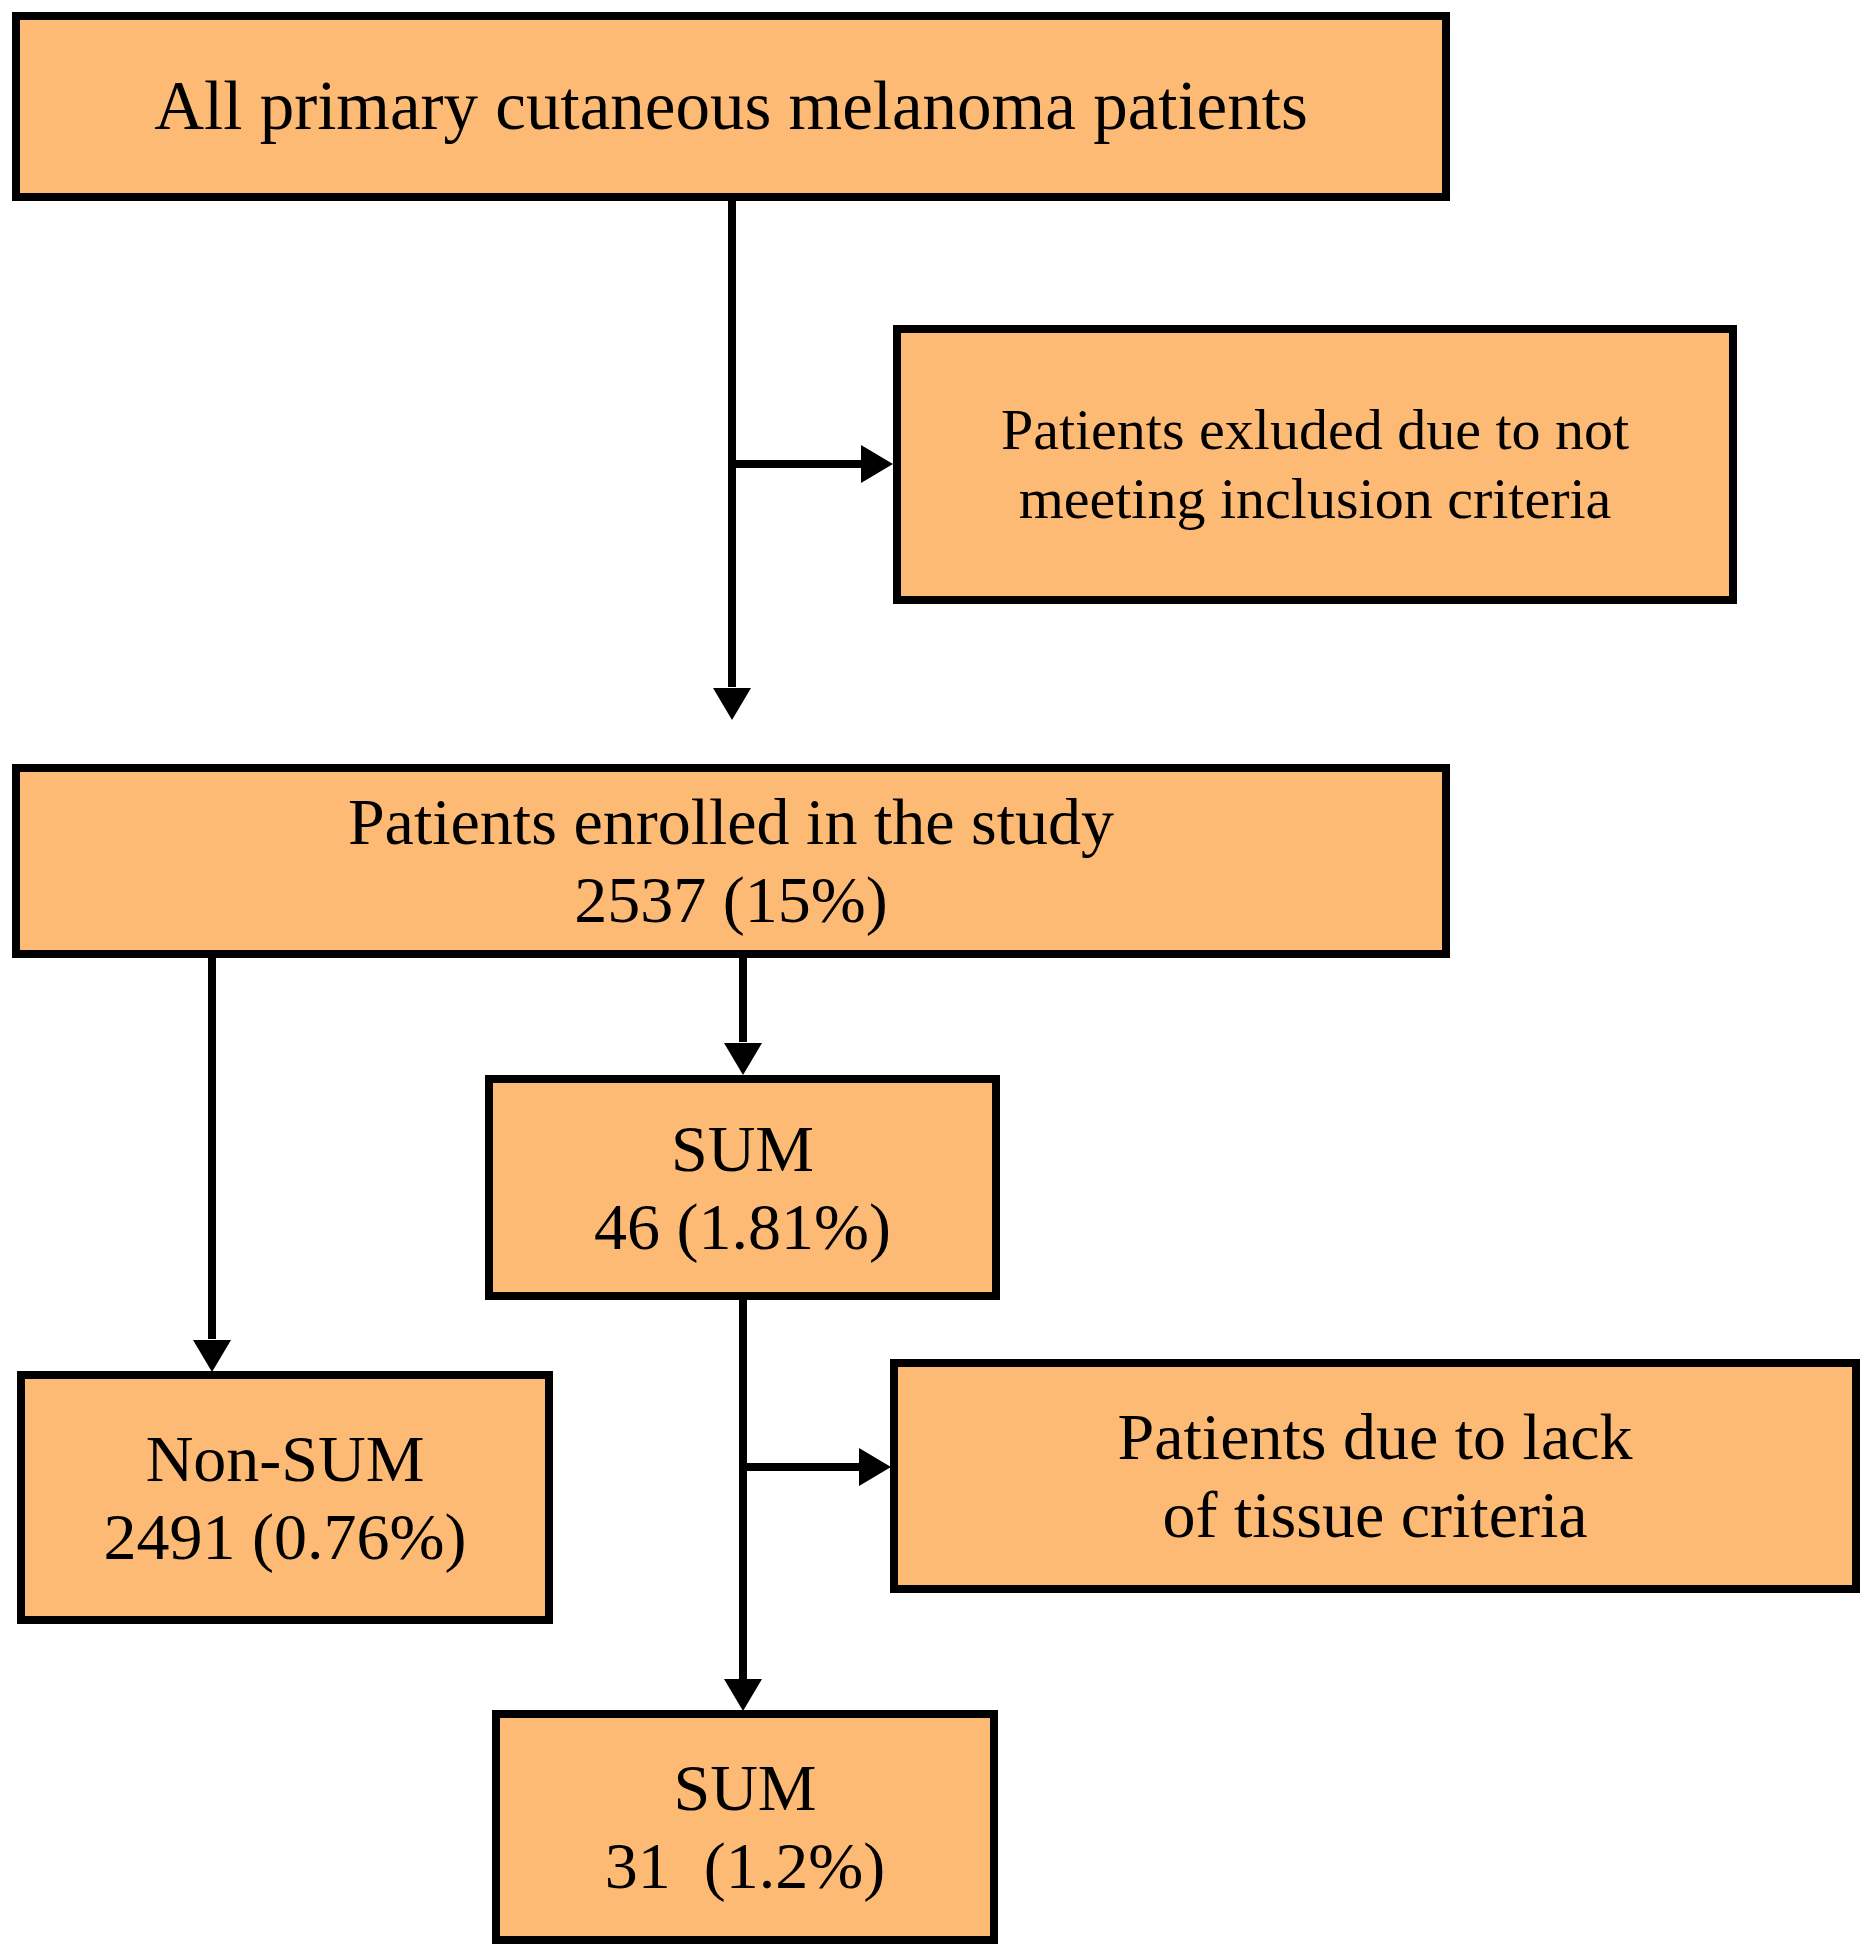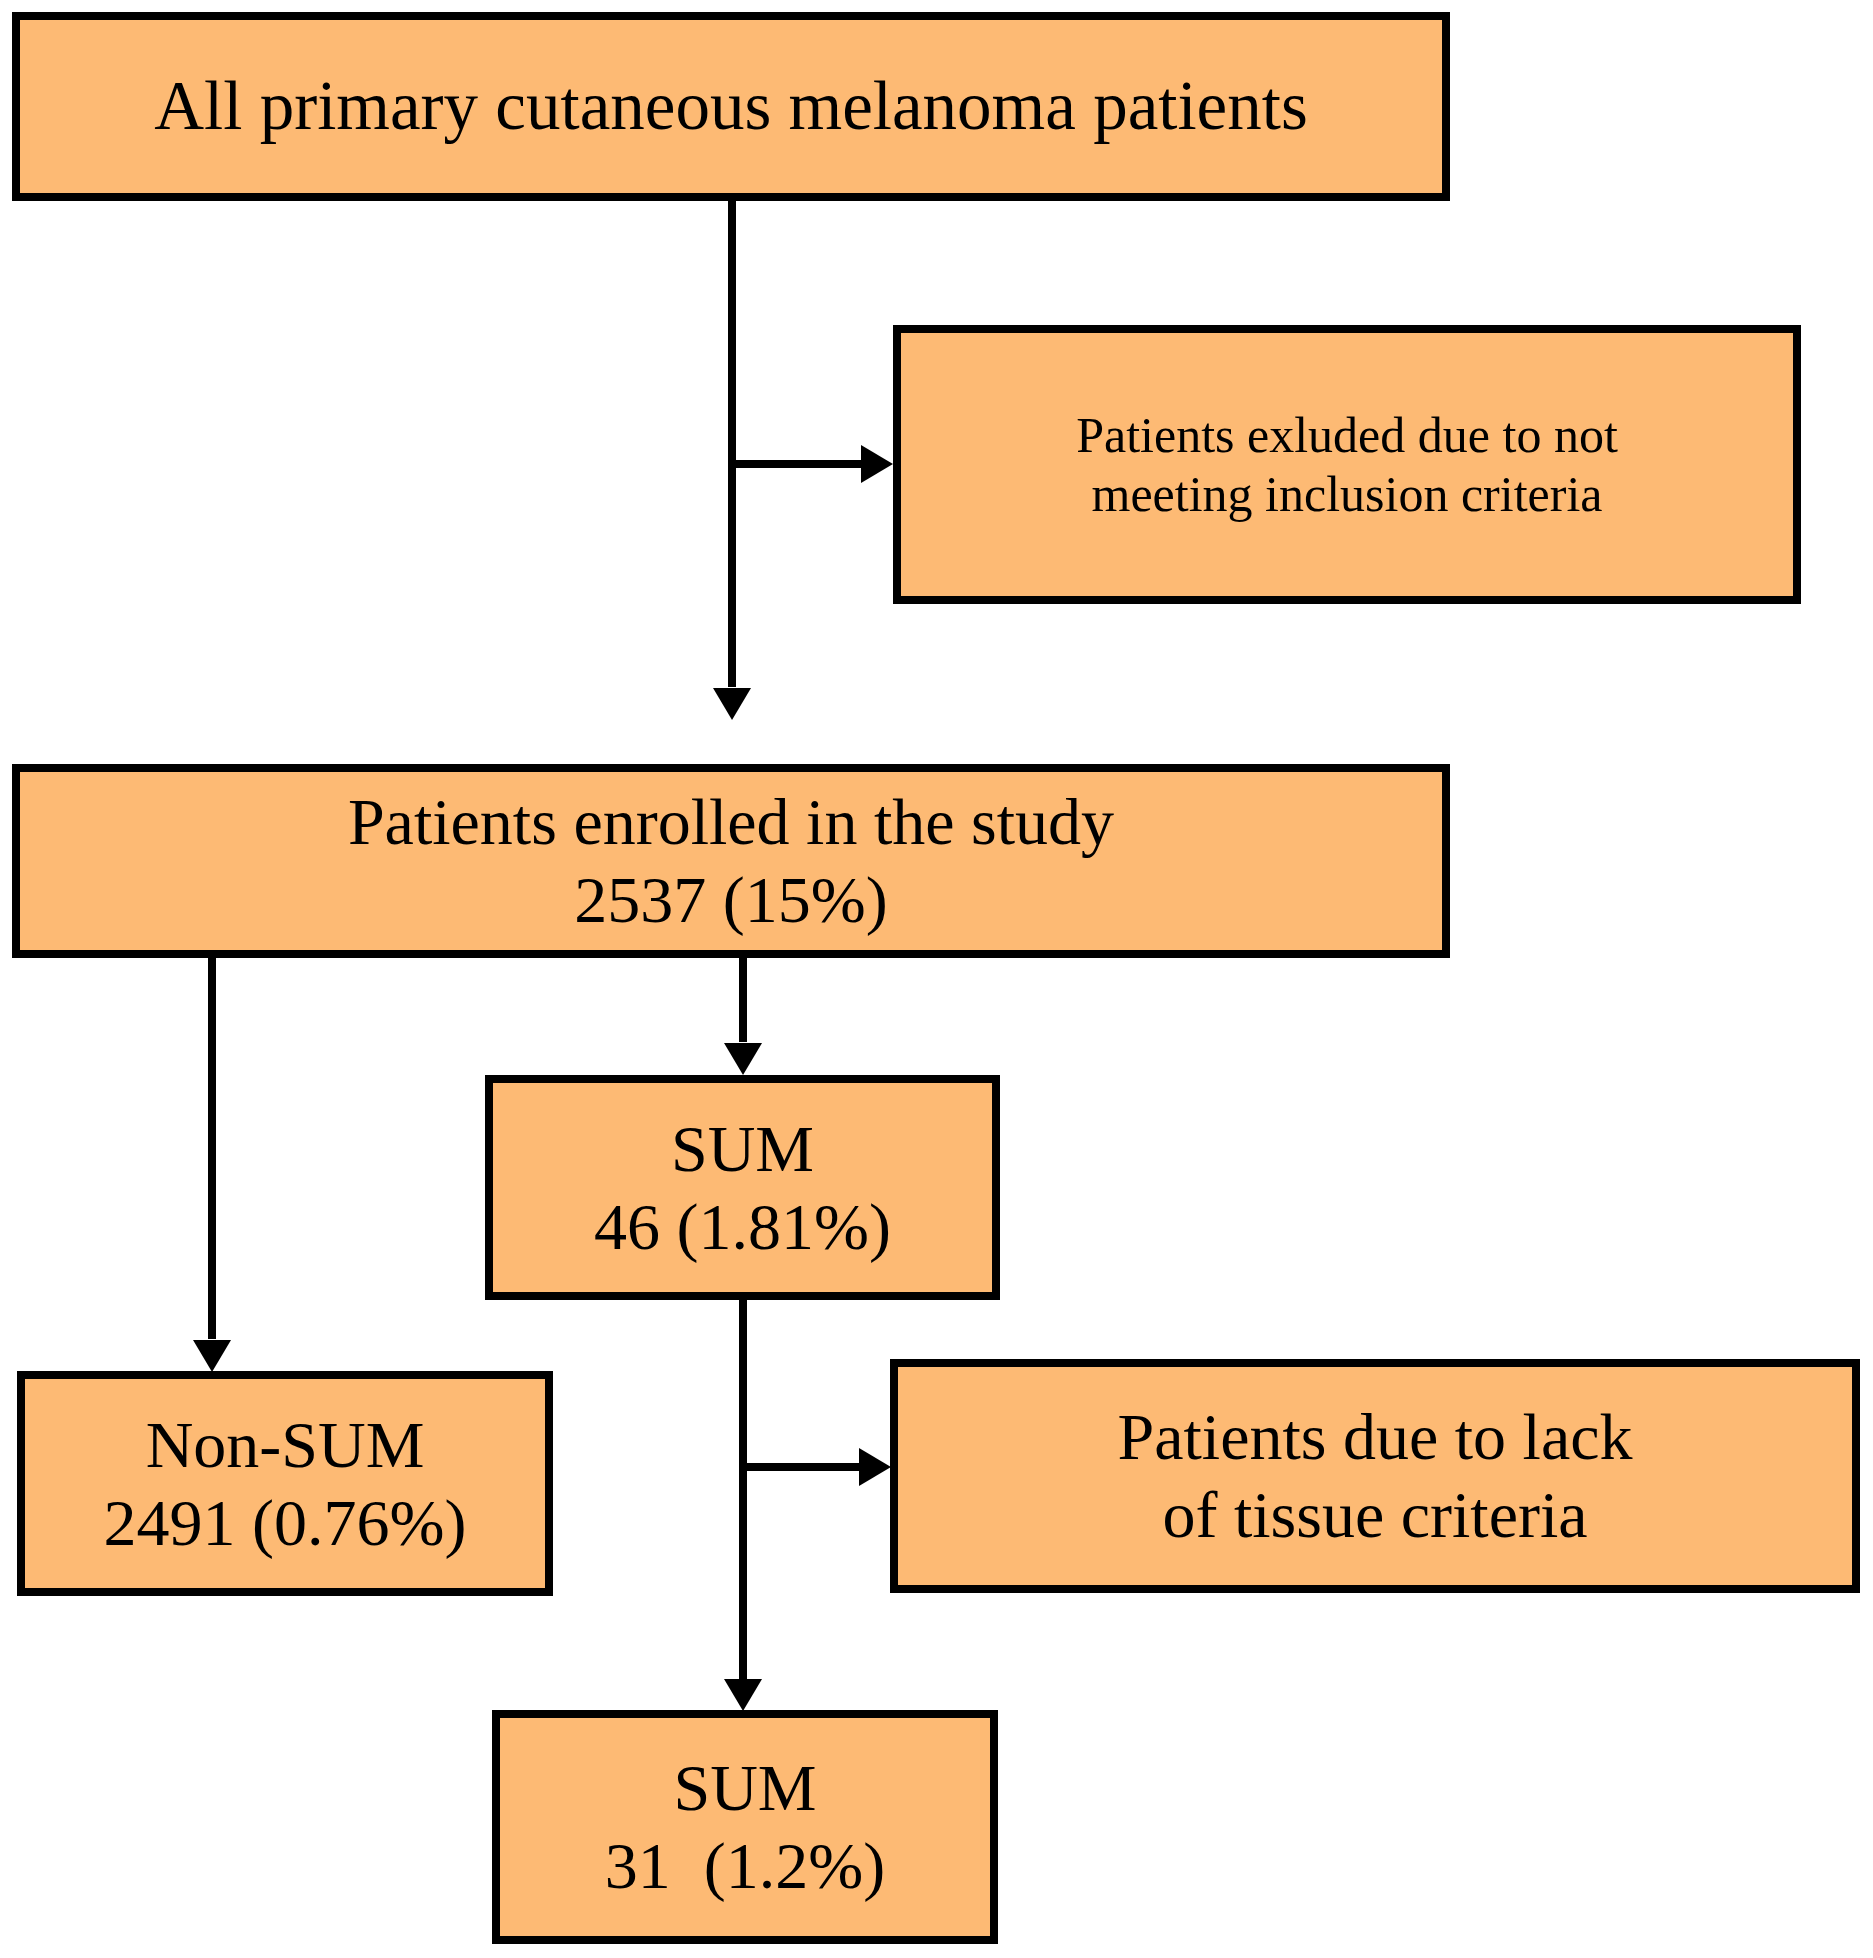--- a/index.html
+++ b/index.html
@@ -37,36 +37,36 @@
   }
 
   
   #node-all-patients {
     left: 12px;  top: 12px;
     width: 1438px; height: 189px;
     font-size: 69px;
   }
   #node-excluded-criteria {
     left: 893px; top: 325px;
-    width: 908px; height: 279px;
-    font-size: 50px;
+    width: 844px; height: 279px;
+    font-size: 58px;
   }
   #node-enrolled {
     left: 12px; top: 764px;
     width: 1438px; height: 194px;
     font-size: 66px;
   }
   #node-sum-46 {
     left: 485px; top: 1075px;
     width: 515px; height: 225px;
     font-size: 66px;
   }
   #node-non-sum {
     left: 17px; top: 1371px;
-    width: 536px; height: 225px;
+    width: 536px; height: 253px;
     font-size: 66px;
   }
   #node-excluded-tissue {
     left: 890px; top: 1359px;
     width: 970px; height: 234px;
     font-size: 66px;
   }
   #node-sum-31 {
     left: 492px; top: 1710px;
     width: 506px; height: 234px;

